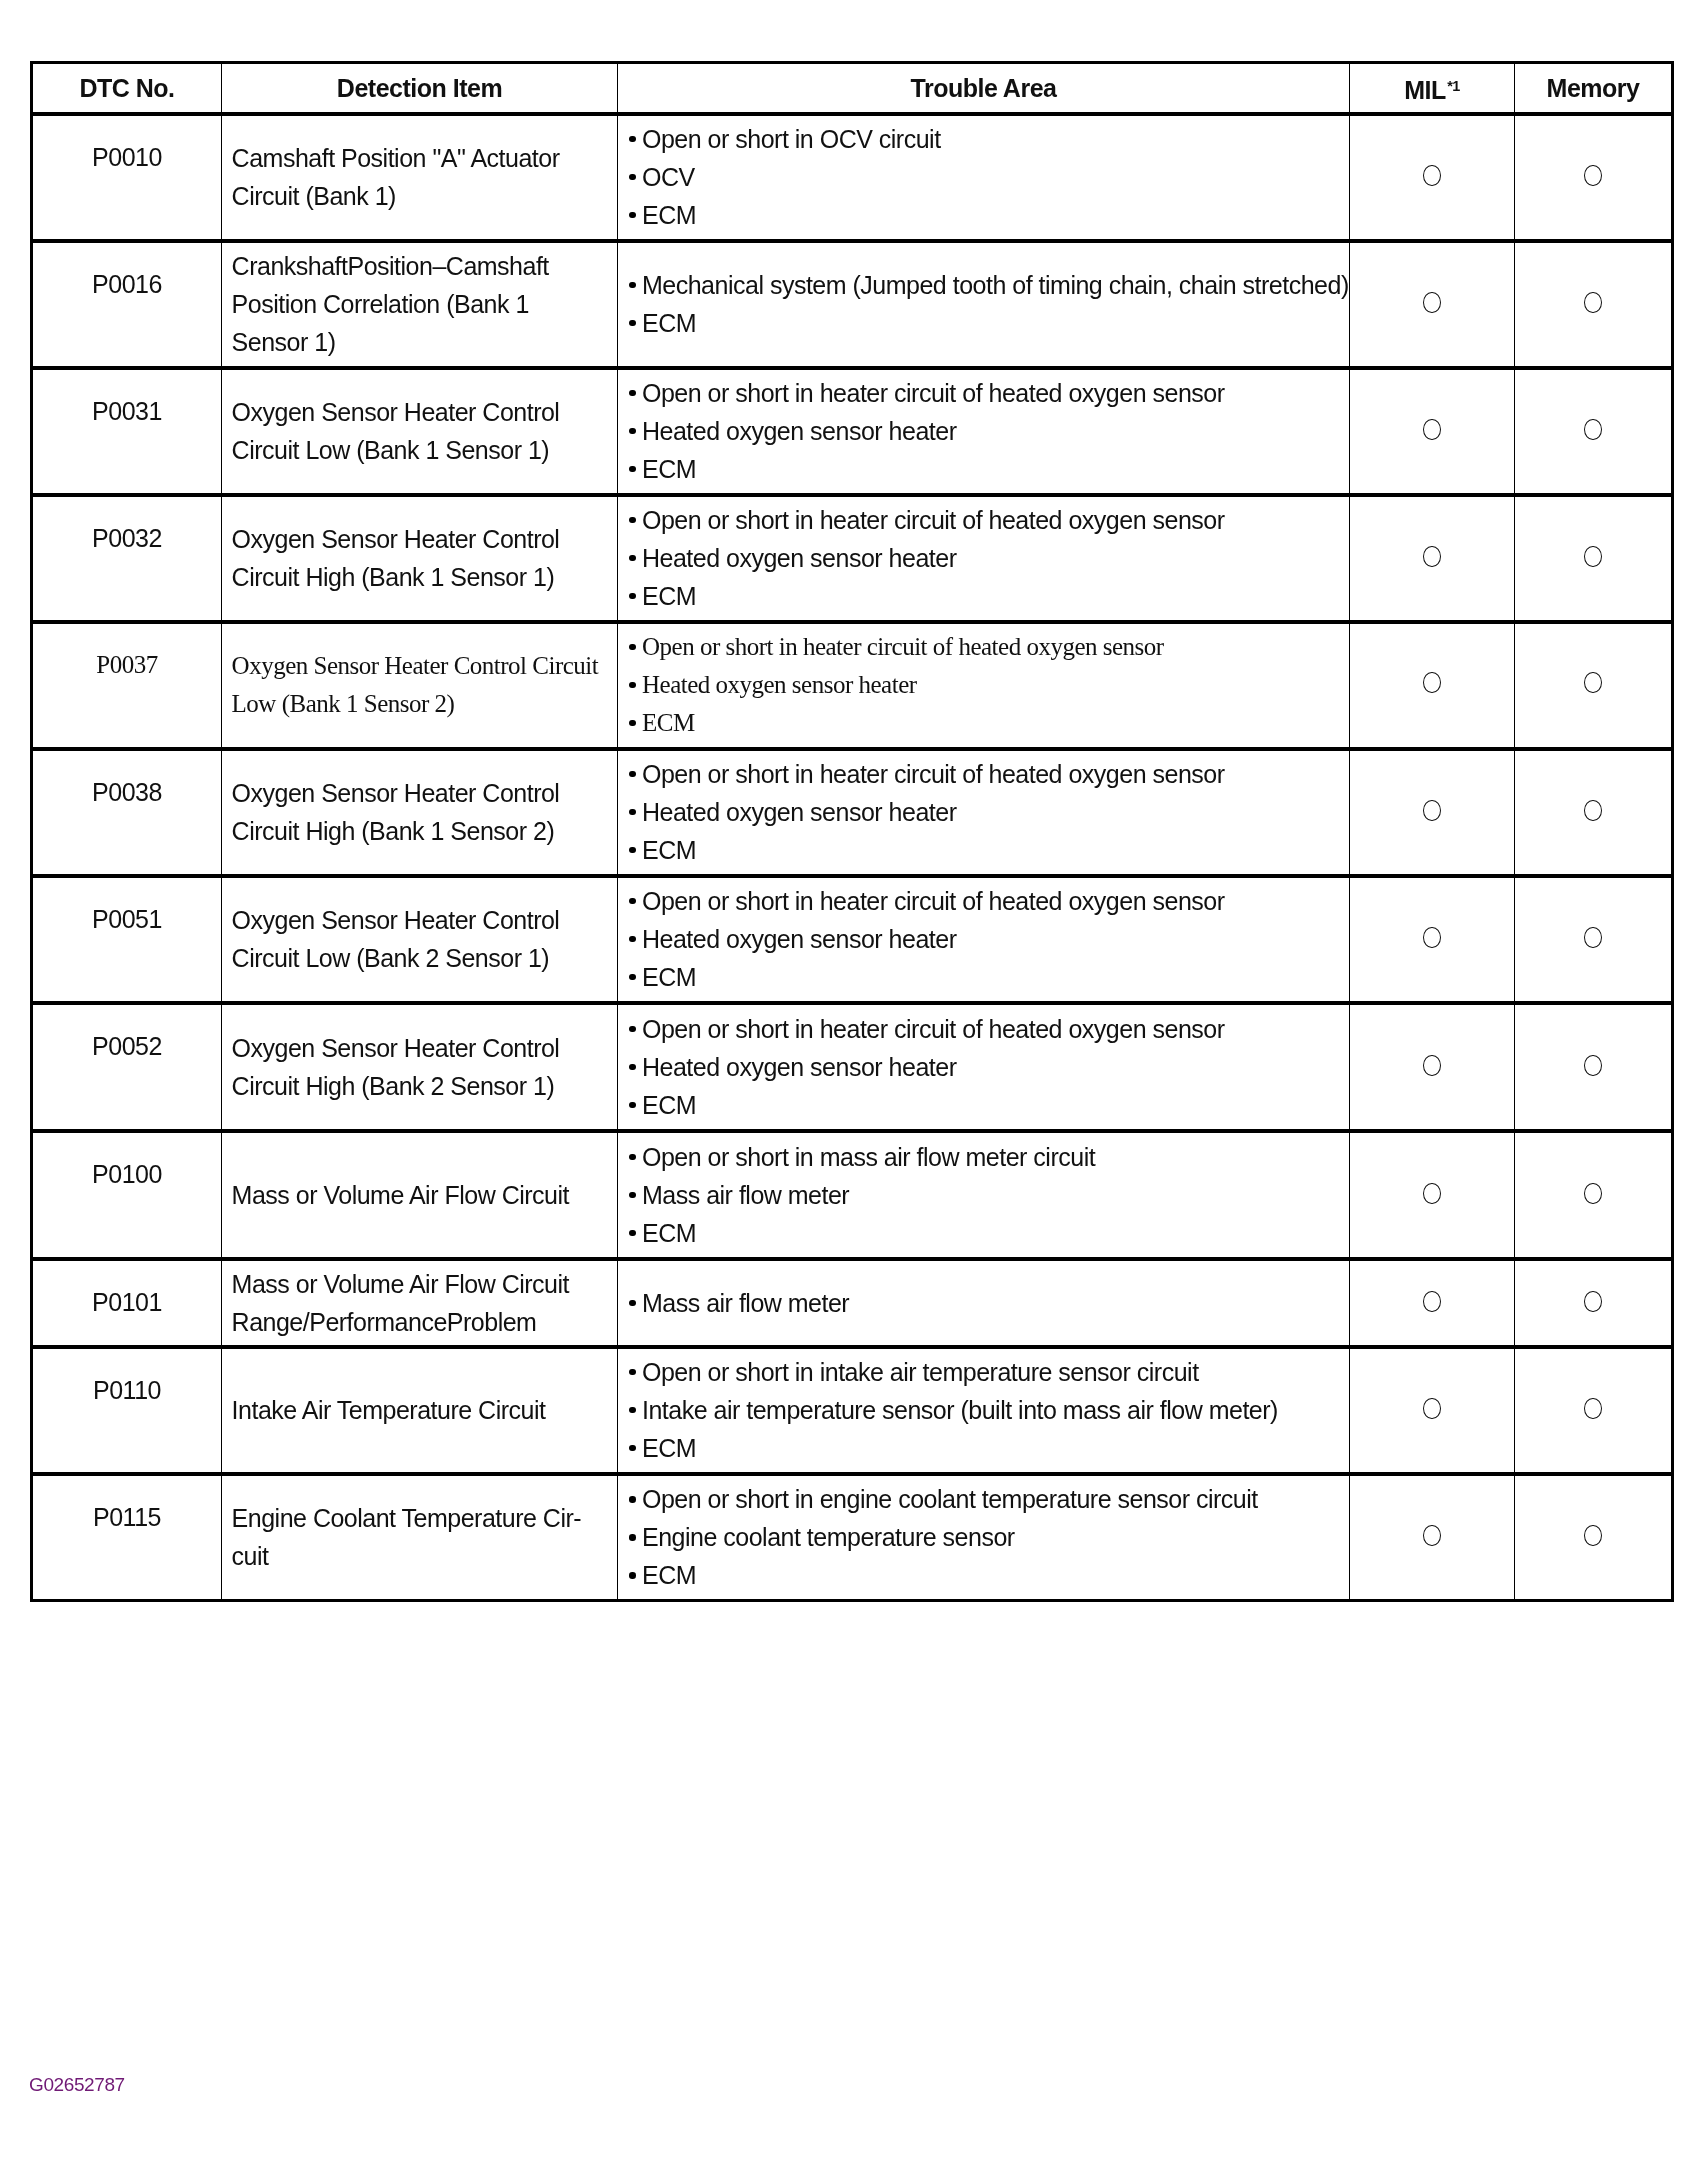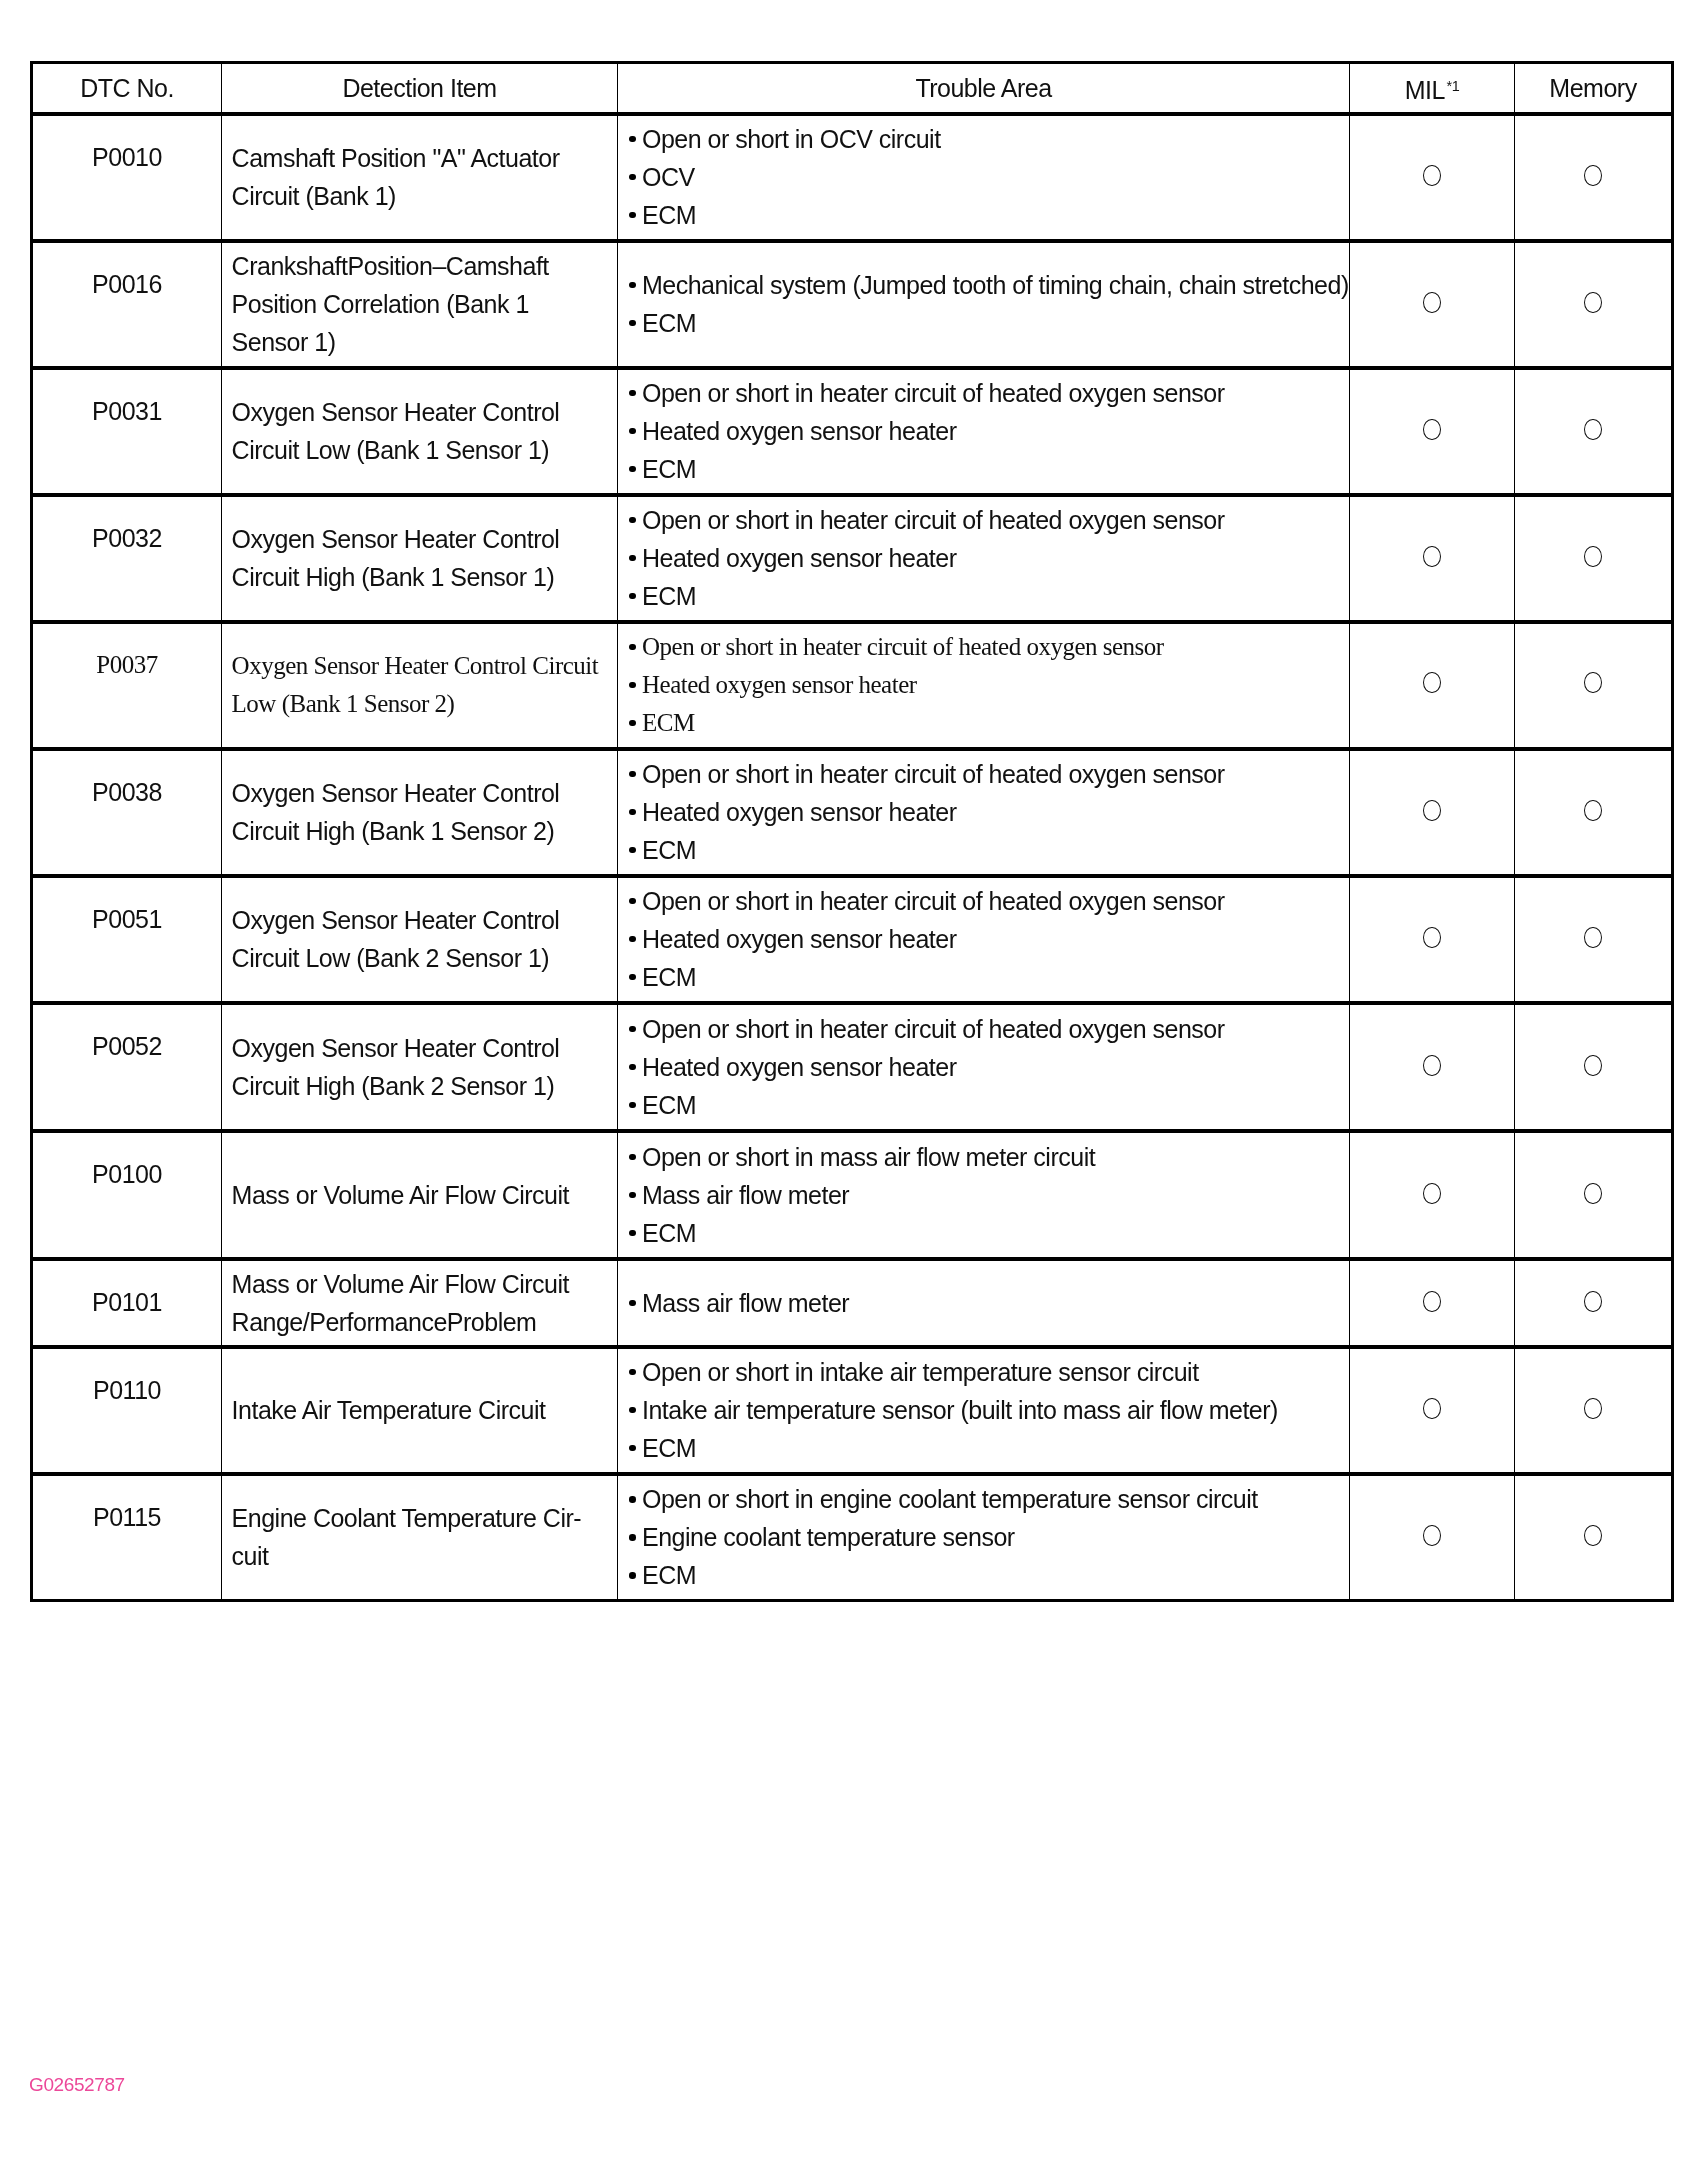--- a/index.html
+++ b/index.html
@@ -10,36 +10,36 @@
                border: 3.2px solid #000; }
   #dtc-table col.c1 { width: 190px; }
   #dtc-table col.c2 { width: 396px; }
   #dtc-table col.c3 { width: 732px; }
   #dtc-table col.c4 { width: 165px; }
   #dtc-table col.c5 { width: 158px; }
   #dtc-table th, #dtc-table td { border-left: 1.6px solid #000; border-right: 1.6px solid #000;
                padding: 0; font-weight: normal; font-size: 25px; line-height: 38px;
                letter-spacing: -0.5px; }
   #dtc-table thead tr { height: 51px; }
-  #dtc-table thead th { text-align: center; vertical-align: middle; border-bottom: 4px solid #000; }
+  #dtc-table thead th { text-align: center; vertical-align: middle; border-bottom: 4px solid #000; font-weight: bold; }
   #dtc-table tbody tr { border-bottom: 4px solid #000; }
   #dtc-table tbody tr:last-child { border-bottom: 3.2px solid #000; }
   td.code { text-align: center; vertical-align: top; padding-top: 22.4px !important; }
   td.item { vertical-align: middle; padding-left: 9.6px !important; padding-right: 8px !important; }
   td.area { vertical-align: middle; padding-left: 9.6px !important; }
   td.mark { text-align: center; vertical-align: middle; }
   .area-list { list-style: none; margin: 0; padding: 0; }
   .area-list li { position: relative; padding-left: 14.4px; }
   .area-list li::before { content: ""; position: absolute; left: 1.6px; top: 16px;
                           width: 6.4px; height: 6.4px; border-radius: 50%; background: #000; }
   .circle { display: inline-block; width: 17.6px; height: 21px; border: 1.6px solid #111;
             border-radius: 50%; box-sizing: border-box; }
   sup { font-size: 14.4px; vertical-align: 8px; margin-left: 1.6px; }
   #figure-id { position: absolute; left: 29px; top: 2074px; font-size: 19px;
-               letter-spacing: -0.4px; color: #ec4899; }
+               letter-spacing: -0.4px; color: #701a75; }
 </style>
 </head>
 <body>
 
 <table id="dtc-table">
   <colgroup>
       <col class="c1">
       <col class="c2">
       <col class="c3">
       <col class="c4">

